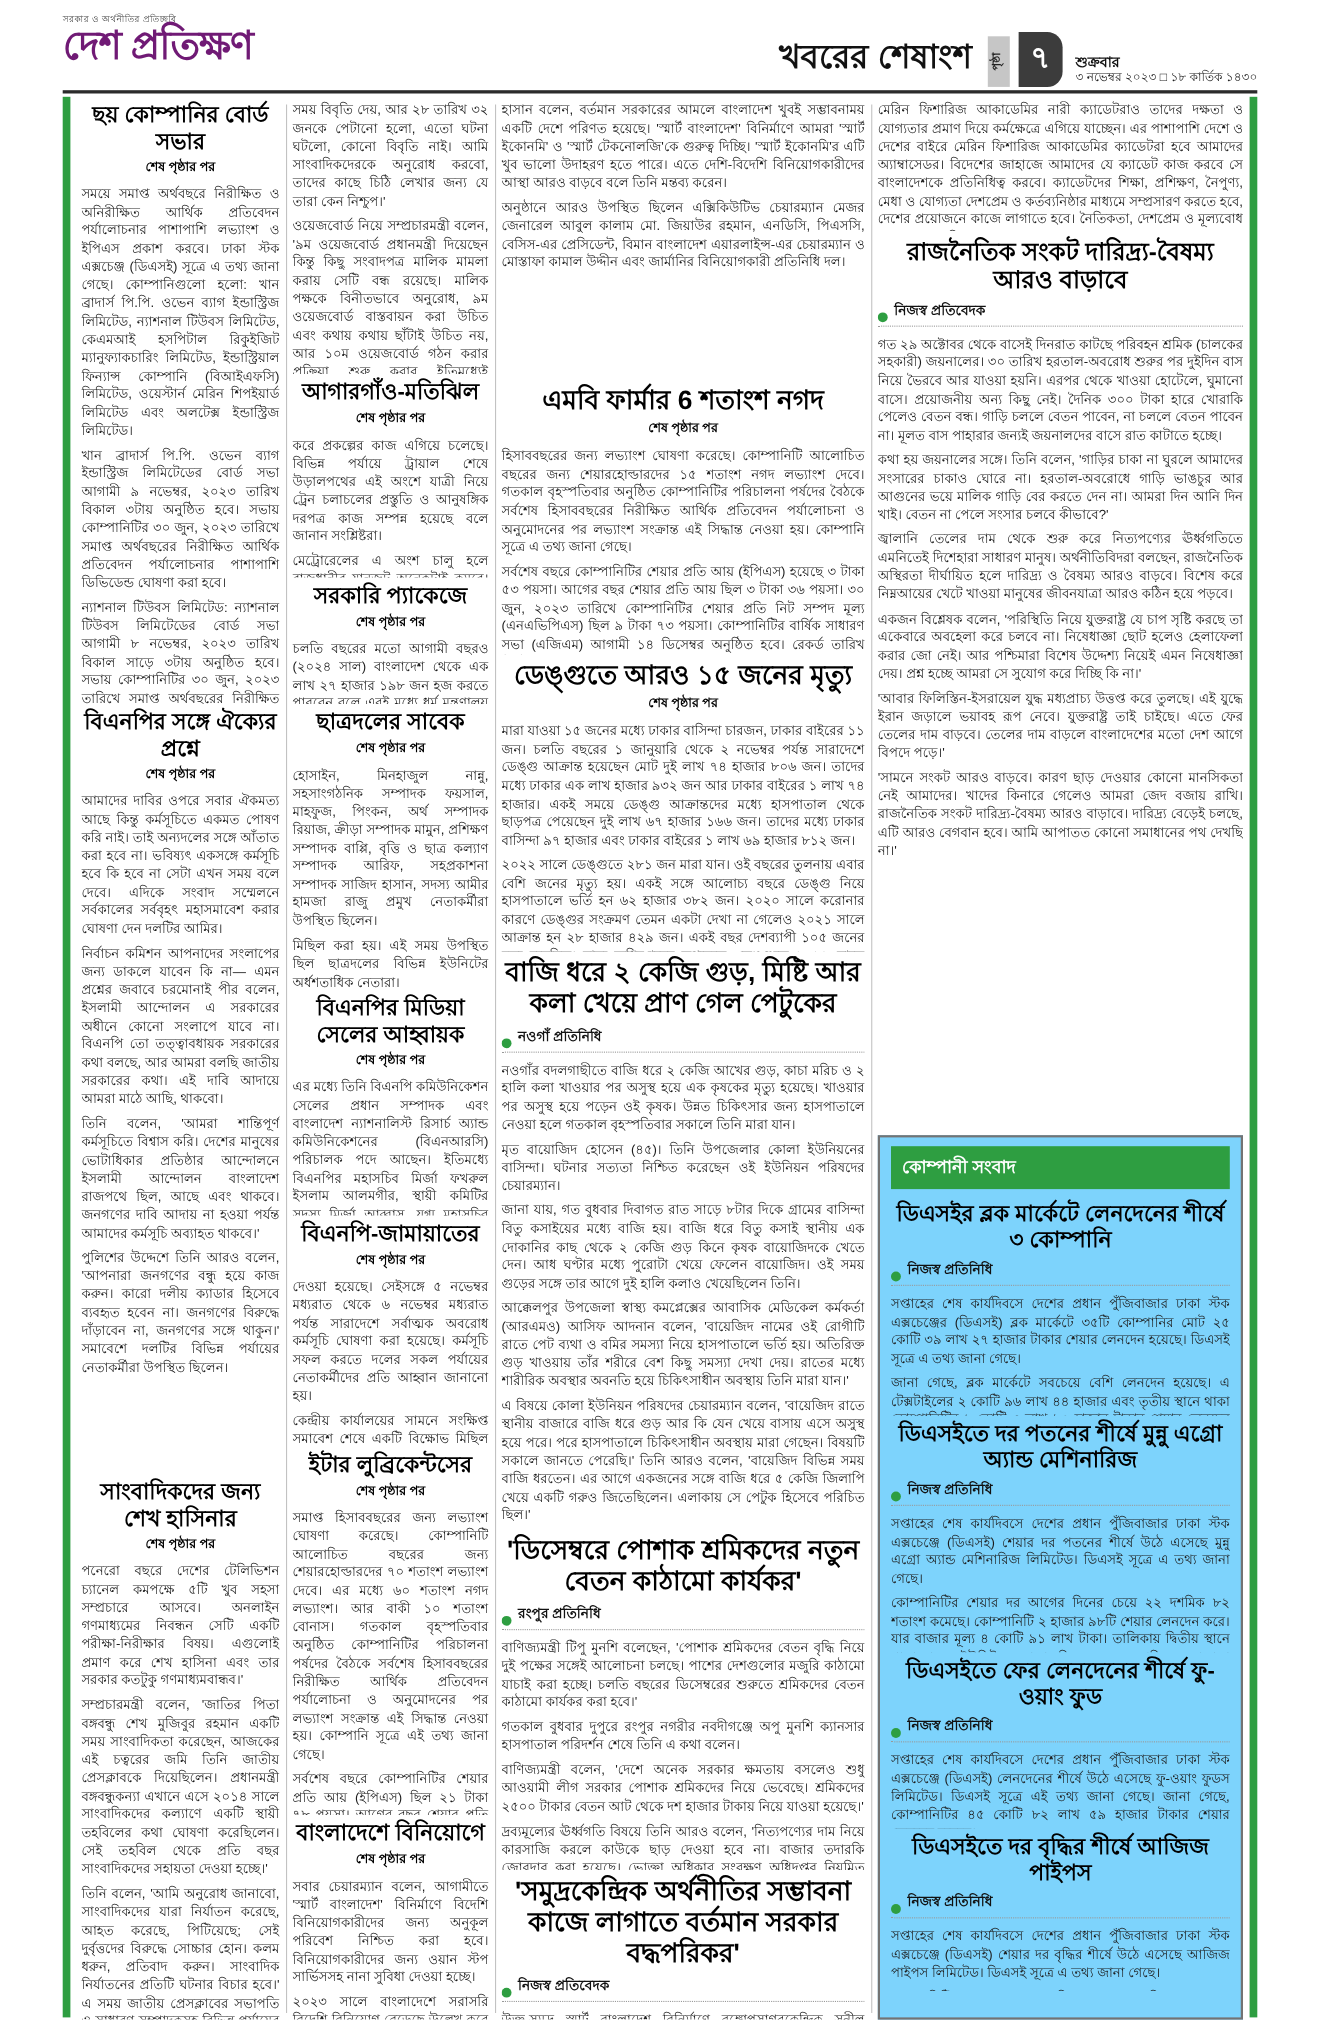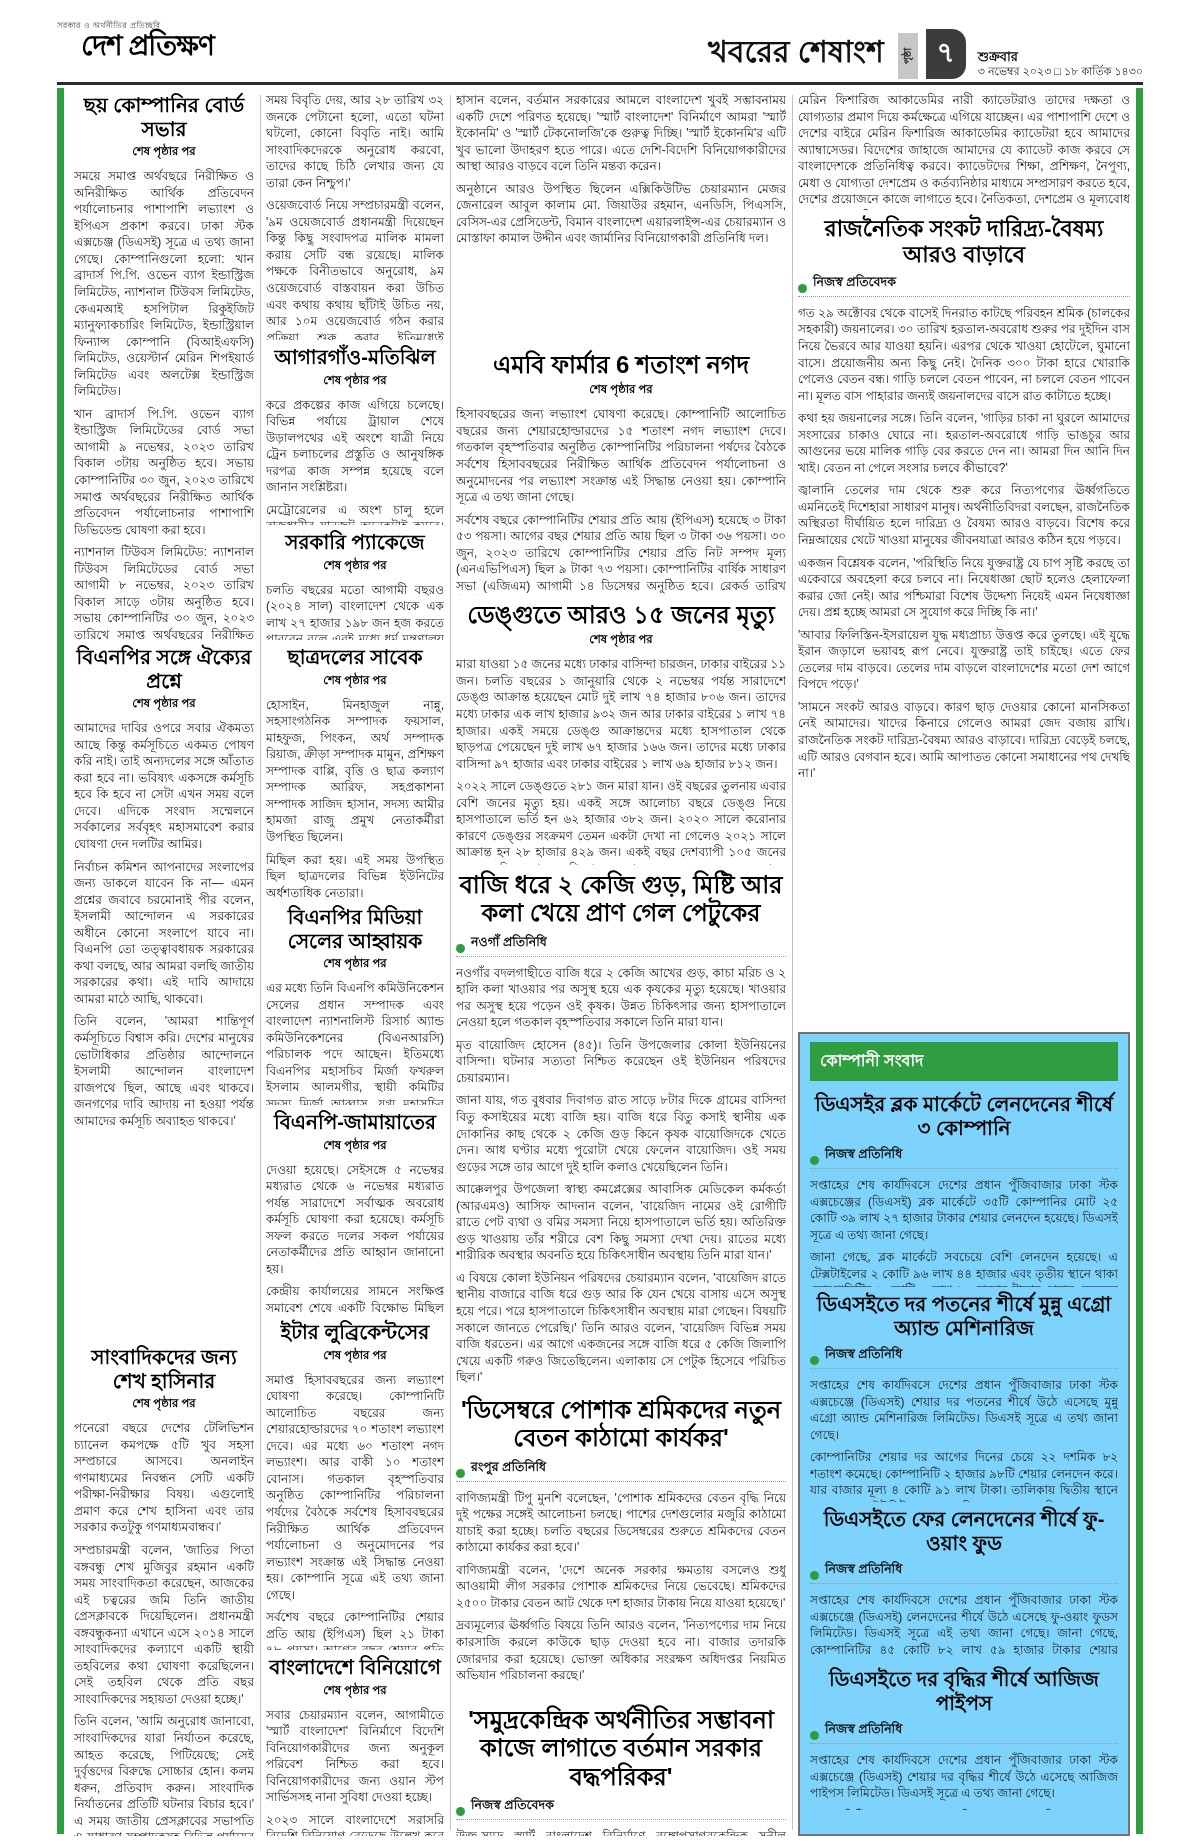--- a/index.html
+++ b/index.html
@@ -3,21 +3,21 @@
 <meta charset="utf-8">
 <style>
   html,body{margin:0;padding:0;}
   body{width:1200px;height:1843px;position:relative;background:#ffffff;
        font-family:"Liberation Sans","DejaVu Sans",sans-serif;color:#1c1c1c;overflow:hidden;}
   
   .page-header{position:absolute;left:57px;top:22px;width:1086px;height:60px;
                border-bottom:3px solid #2b2b2b;display:flex;align-items:flex-end;justify-content:space-between;}
   .masthead{display:flex;flex-direction:column;line-height:1;padding-bottom:22px;}
   .tagline{font-size:8px;color:#444;margin-bottom:2px;letter-spacing:.5px;}
-  .mast-title{font-size:28px;font-weight:bold;color:#000000;letter-spacing:-1px;margin-left:24px;}
+  .mast-title{font-size:36px;font-weight:bold;color:#701a75;letter-spacing:-1px;}
   .header-right{display:flex;align-items:flex-end;gap:8px;padding-bottom:3px;}
   .section-title{font-size:30px;font-weight:bold;color:#111;margin-right:6px;}
   .page-label-box{background:#c6c6c6;color:#222;width:20px;height:46px;display:flex;
                   align-items:center;justify-content:center;font-size:10px;font-weight:bold;
                   writing-mode:vertical-rl;transform:rotate(180deg);}
   .page-num-box{background:#3c3c3c;color:#fff;width:40px;height:50px;display:flex;
                 align-items:center;justify-content:center;font-size:28px;font-weight:bold;
                 border-radius:0 14px 14px 0;}
   .date-block{display:flex;flex-direction:column;line-height:1.25;padding-left:4px;}
   .day{font-size:13px;font-weight:bold;color:#111;}
@@ -84,20 +84,21 @@
         <p>ন্যাশনাল টিউবস লিমিটেড: ন্যাশনাল টিউবস লিমিটেডের বোর্ড সভা আগামী ৮ নভেম্বর, ২০২৩ তারিখ বিকাল সাড়ে ৩টায় অনুষ্ঠিত হবে। সভায় কোম্পানিটির ৩০ জুন, ২০২৩ তারিখে সমাপ্ত অর্থবছরের নিরীক্ষিত আর্থিক প্রতিবেদন পর্যালোচনার পাশাপাশি ডিভিডেন্ড ঘোষণা করা হবে।</p>
       </div>
   </article>
   <article class="art" style="height:700px">
     <h2 class="h-col">বিএনপির সঙ্গে ঐক্যের প্রশ্নে</h2>
     <div class="kicker">শেষ পৃষ্ঠার পর</div>
     <div class="paras">
         <p>আমাদের দাবির ওপরে সবার ঐকমত্য আছে কিন্তু কর্মসূচিতে একমত পোষণ করি নাই। তাই অন্যদলের সঙ্গে আঁতাত করা হবে না। ভবিষ্যৎ একসঙ্গে কর্মসূচি হবে কি হবে না সেটা এখন সময় বলে দেবে। এদিকে সংবাদ সম্মেলনে সর্বকালের সর্ববৃহৎ মহাসমাবেশ করার ঘোষণা দেন দলটির আমির।</p>
         <p>নির্বাচন কমিশন আপনাদের সংলাপের জন্য ডাকলে যাবেন কি না— এমন প্রশ্নের জবাবে চরমোনাই পীর বলেন, ইসলামী আন্দোলন এ সরকারের অধীনে কোনো সংলাপে যাবে না। বিএনপি তো তত্ত্বাবধায়ক সরকারের কথা বলছে, আর আমরা বলছি জাতীয় সরকারের কথা। এই দাবি আদায়ে আমরা মাঠে আছি, থাকবো।</p>
         <p>তিনি বলেন, 'আমরা শান্তিপূর্ণ কর্মসূচিতে বিশ্বাস করি। দেশের মানুষের ভোটাধিকার প্রতিষ্ঠার আন্দোলনে ইসলামী আন্দোলন বাংলাদেশ রাজপথে ছিল, আছে এবং থাকবে। জনগণের দাবি আদায় না হওয়া পর্যন্ত আমাদের কর্মসূচি অব্যাহত থাকবে।'</p>
+        <p>পুলিশের উদ্দেশে তিনি আরও বলেন, 'আপনারা জনগণের বন্ধু হয়ে কাজ করুন। কারো দলীয় ক্যাডার হিসেবে ব্যবহৃত হবেন না। জনগণের বিরুদ্ধে দাঁড়াবেন না, জনগণের সঙ্গে থাকুন।' সমাবেশে দলটির বিভিন্ন পর্যায়ের নেতাকর্মীরা উপস্থিত ছিলেন।</p>
       </div>
   </article>
   <article class="art" style="height:496px">
     <h2 class="h-col">সাংবাদিকদের জন্য শেখ হাসিনার</h2>
     <div class="kicker">শেষ পৃষ্ঠার পর</div>
     <div class="paras">
         <p>পনেরো বছরে দেশের টেলিভিশন চ্যানেল কমপক্ষে ৫টি খুব সহসা সম্প্রচারে আসবে। অনলাইন গণমাধ্যমের নিবন্ধন সেটি একটি পরীক্ষা-নিরীক্ষার বিষয়। এগুলোই প্রমাণ করে শেখ হাসিনা এবং তার সরকার কতটুকু গণমাধ্যমবান্ধব।'</p>
         <p>সম্প্রচারমন্ত্রী বলেন, 'জাতির পিতা বঙ্গবন্ধু শেখ মুজিবুর রহমান একটি সময় সাংবাদিকতা করেছেন, আজকের এই চত্বরের জমি তিনি জাতীয় প্রেসক্লাবকে দিয়েছিলেন। প্রধানমন্ত্রী বঙ্গবন্ধুকন্যা এখানে এসে ২০১৪ সালে সাংবাদিকদের কল্যাণে একটি স্থায়ী তহবিলের কথা ঘোষণা করেছিলেন। সেই তহবিল থেকে প্রতি বছর সাংবাদিকদের সহায়তা দেওয়া হচ্ছে।'</p>
         <p>তিনি বলেন, 'আমি অনুরোধ জানাবো, সাংবাদিকদের যারা নির্যাতন করেছে, আহত করেছে, পিটিয়েছে; সেই দুর্বৃত্তদের বিরুদ্ধে সোচ্চার হোন। কলম ধরুন, প্রতিবাদ করুন। সাংবাদিক নির্যাতনের প্রতিটি ঘটনার বিচার হবে।' এ সময় জাতীয় প্রেসক্লাবের সভাপতি ও সাধারণ সম্পাদকসহ বিভিন্ন পর্যায়ের সাংবাদিক নেতারা উপস্থিত ছিলেন।</p>
       </div>
@@ -207,20 +208,21 @@
   </article>
   <article class="art" style="height:310px">
     <h2 class="h-xl">'ডিসেম্বরে পোশাক শ্রমিকদের নতুন বেতন কাঠামো কার্যকর'</h2>
     <div class="byline">
         <span class="dot"></span>
         <span>রংপুর প্রতিনিধি</span>
       </div>
     <div class="dotrule"></div>
     <div class="paras">
         <p>বাণিজ্যমন্ত্রী টিপু মুনশি বলেছেন, 'পোশাক শ্রমিকদের বেতন বৃদ্ধি নিয়ে দুই পক্ষের সঙ্গেই আলোচনা চলছে। পাশের দেশগুলোর মজুরি কাঠামো যাচাই করা হচ্ছে। চলতি বছরের ডিসেম্বরের শুরুতে শ্রমিকদের বেতন কাঠামো কার্যকর করা হবে।'</p>
+        <p>গতকাল বুধবার দুপুরে রংপুর নগরীর নবদীগঞ্জে অপু মুনশি ক্যানসার হাসপাতাল পরিদর্শন শেষে তিনি এ কথা বলেন।</p>
         <p>বাণিজ্যমন্ত্রী বলেন, 'দেশে অনেক সরকার ক্ষমতায় বসলেও শুধু আওয়ামী লীগ সরকার পোশাক শ্রমিকদের নিয়ে ভেবেছে। শ্রমিকদের ২৫০০ টাকার বেতন আট থেকে দশ হাজার টাকায় নিয়ে যাওয়া হয়েছে।'</p>
         <p>দ্রব্যমূল্যের ঊর্ধ্বগতি বিষয়ে তিনি আরও বলেন, 'নিত্যপণ্যের দাম নিয়ে কারসাজি করলে কাউকে ছাড় দেওয়া হবে না। বাজার তদারকি জোরদার করা হয়েছে। ভোক্তা অধিকার সংরক্ষণ অধিদপ্তর নিয়মিত অভিযান পরিচালনা করছে।'</p>
       </div>
   </article>
   <article class="art" style="height:136px">
     <h2 class="h-xl">'সমুদ্রকেন্দ্রিক অর্থনীতির সম্ভাবনা কাজে লাগাতে বর্তমান সরকার বদ্ধপরিকর'</h2>
     <div class="byline">
         <span class="dot"></span>
         <span>নিজস্ব প্রতিবেদক</span>
       </div>

